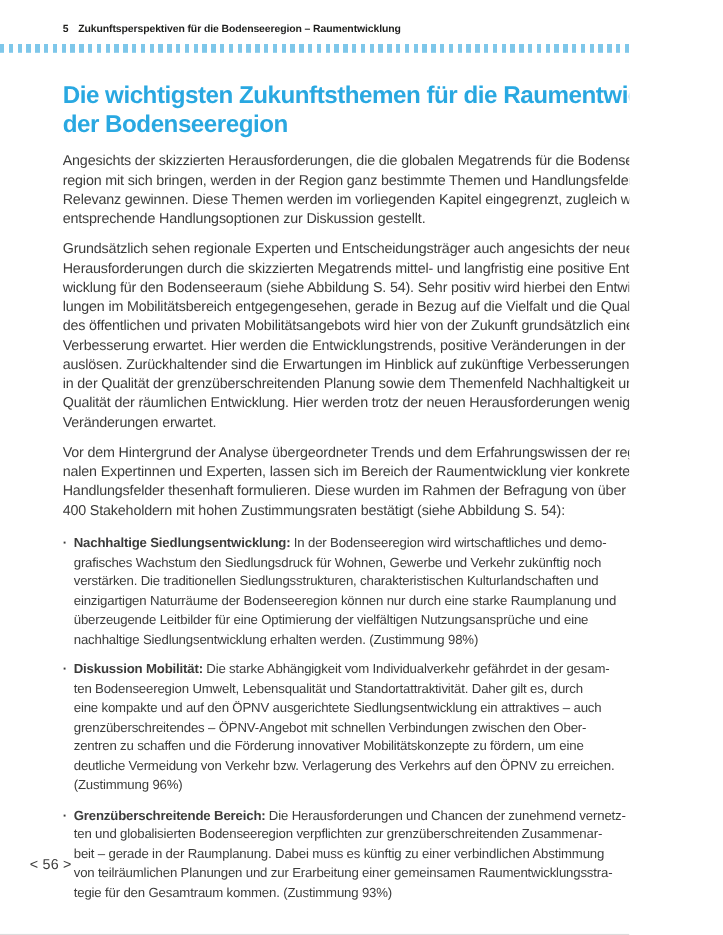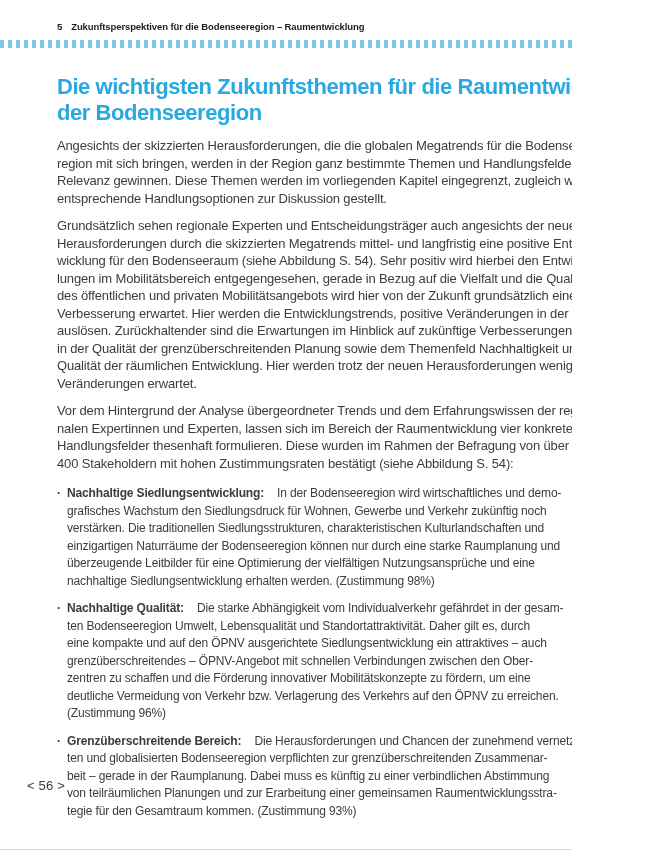--- a/index.html
+++ b/index.html
@@ -61,21 +61,21 @@
     line-height: 17.5px;
     letter-spacing: -0.15px;
     margin-bottom: 10px;
   }
   .bullet-marker {
     position: absolute;
     left: 0;
     top: 0;
     font-weight: bold;
   }
-  .bullet-label { font-weight: bold; padding-right: 13px; }
+  .bullet-label { font-weight: bold; padding-right: 3px; }
   .bullet-text { white-space: pre-line; }
   .footer {
     position: absolute;
     left: 27px;
     top: 778px;
     font-size: 13px;
     color: #3c3c3b;
     letter-spacing: 0.2px;
   }
   .bottom-rule {
@@ -131,21 +131,21 @@
         <span class="bullet-label">Nachhaltige Siedlungsentwicklung:</span><span class="bullet-text">In der Bodenseeregion wird wirtschaftliches und demo-
 grafisches Wachstum den Siedlungsdruck für Wohnen, Gewerbe und Verkehr zukünftig noch
 verstärken. Die traditionellen Siedlungsstrukturen, charakteristischen Kulturlandschaften und
 einzigartigen Naturräume der Bodenseeregion können nur durch eine starke Raumplanung und
 überzeugende Leitbilder für eine Optimierung der vielfältigen Nutzungsansprüche und eine
 nachhaltige Siedlungsentwicklung erhalten werden. (Zustimmung 98%)</span>
       </div>
 
       <div class="bullet-item">
         <span class="bullet-marker">·</span>
-        <span class="bullet-label">Nachhaltige Qualität:</span><span class="bullet-text">Die starke Abhängigkeit vom Individualverkehr gefährdet in der gesam-
+        <span class="bullet-label">Diskussion Mobilität:</span><span class="bullet-text">Die starke Abhängigkeit vom Individualverkehr gefährdet in der gesam-
 ten Bodenseeregion Umwelt, Lebensqualität und Standortattraktivität. Daher gilt es, durch
 eine kompakte und auf den ÖPNV ausgerichtete Siedlungsentwicklung ein attraktives – auch
 grenzüberschreitendes – ÖPNV-Angebot mit schnellen Verbindungen zwischen den Ober-
 zentren zu schaffen und die Förderung innovativer Mobilitätskonzepte zu fördern, um eine
 deutliche Vermeidung von Verkehr bzw. Verlagerung des Verkehrs auf den ÖPNV zu erreichen.
 (Zustimmung 96%)</span>
       </div>
 
       <div class="bullet-item">
         <span class="bullet-marker">·</span>

